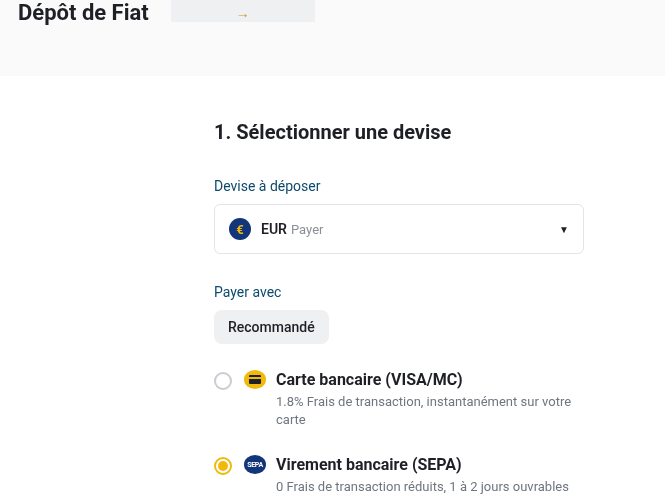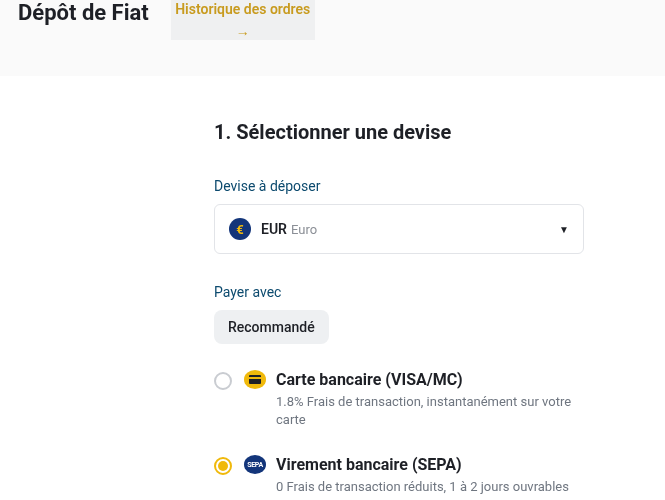--- a/index.html
+++ b/index.html
@@ -168,33 +168,32 @@
     color: #6f7680;
     line-height: 1.4;
   }
 </style>
 </head>
 <body>
 
 <div class="header">
   <div class="header-title">Dépôt de Fiat</div>
   <div class="order-history">
-    <span>Historique des ordres</span>
     <span class="arrow">→</span>
   </div>
 </div>
 
 <div class="main">
   <div class="step-title">1. Sélectionner une devise</div>
 
   <div class="field-label">Devise à déposer</div>
   <div class="select-box">
     <div class="currency-icon">€</div>
     <span class="currency-code">EUR</span>
-    <span class="currency-name">Euro</span>
+    <span class="currency-name">Payer</span>
     <span class="dropdown-caret">▼</span>
   </div>
 
   <div class="field-label">Payer avec</div>
   <div class="chip">Recommandé</div>
 
   <div class="option-row">
     <div class="radio"></div>
     <div class="method-icon card">
       <svg width="12" height="9" viewBox="0 0 12 9">

